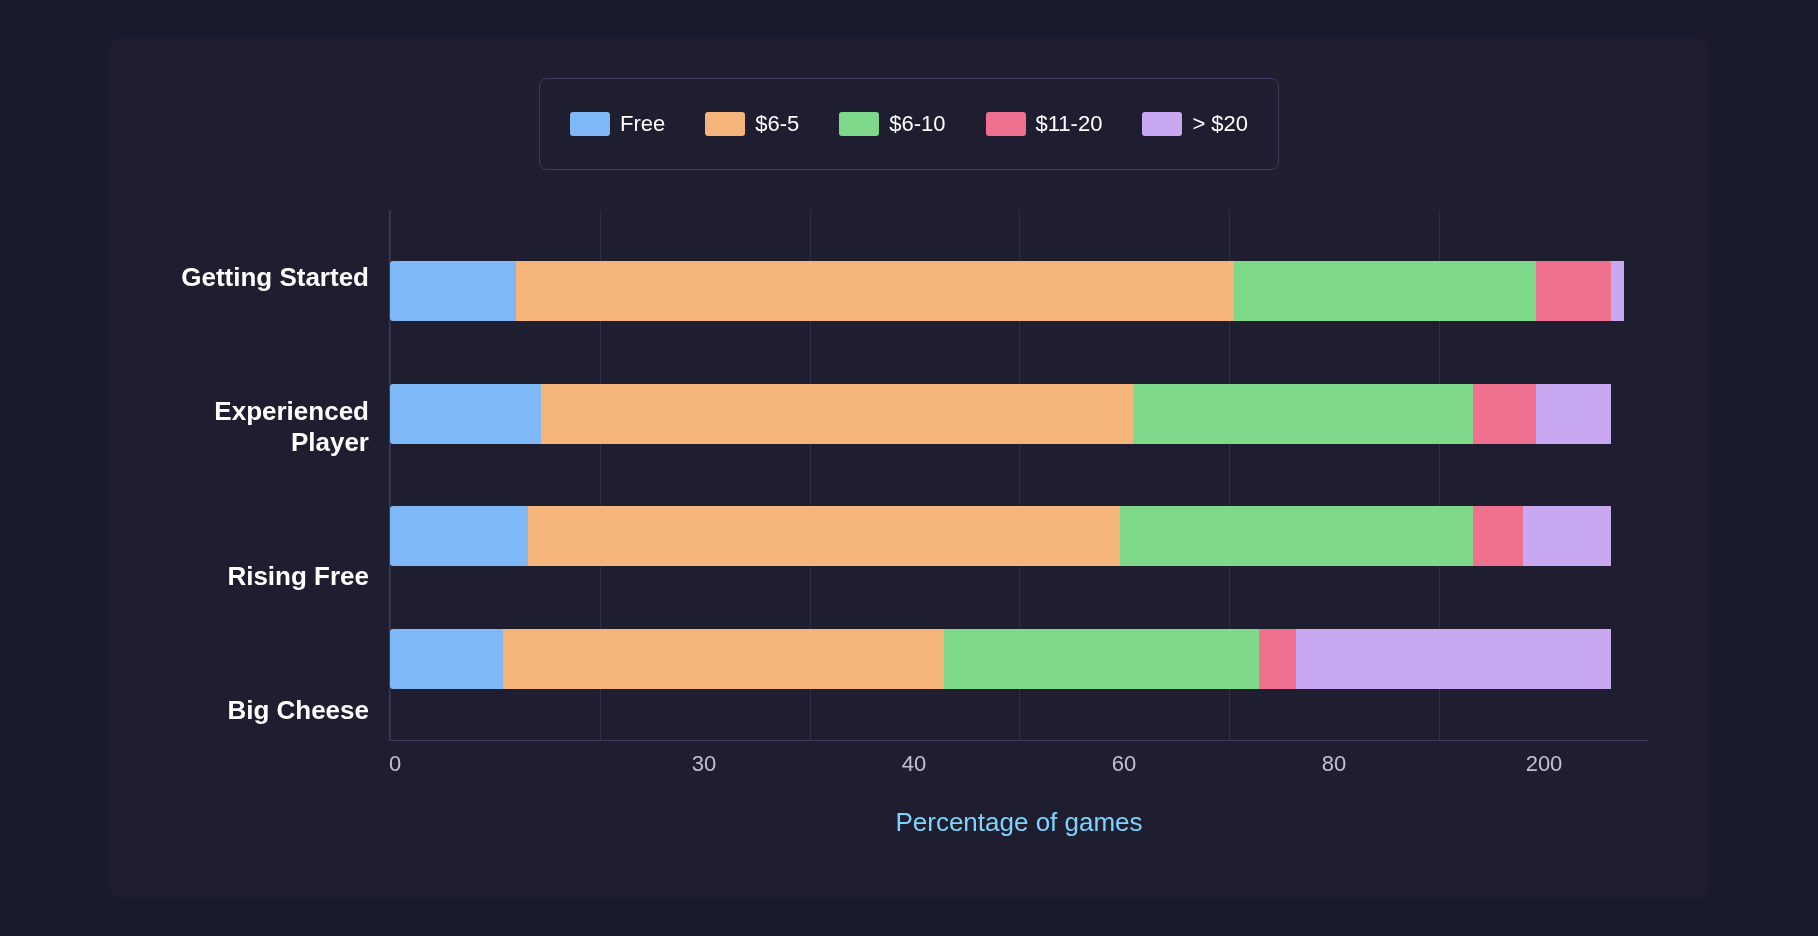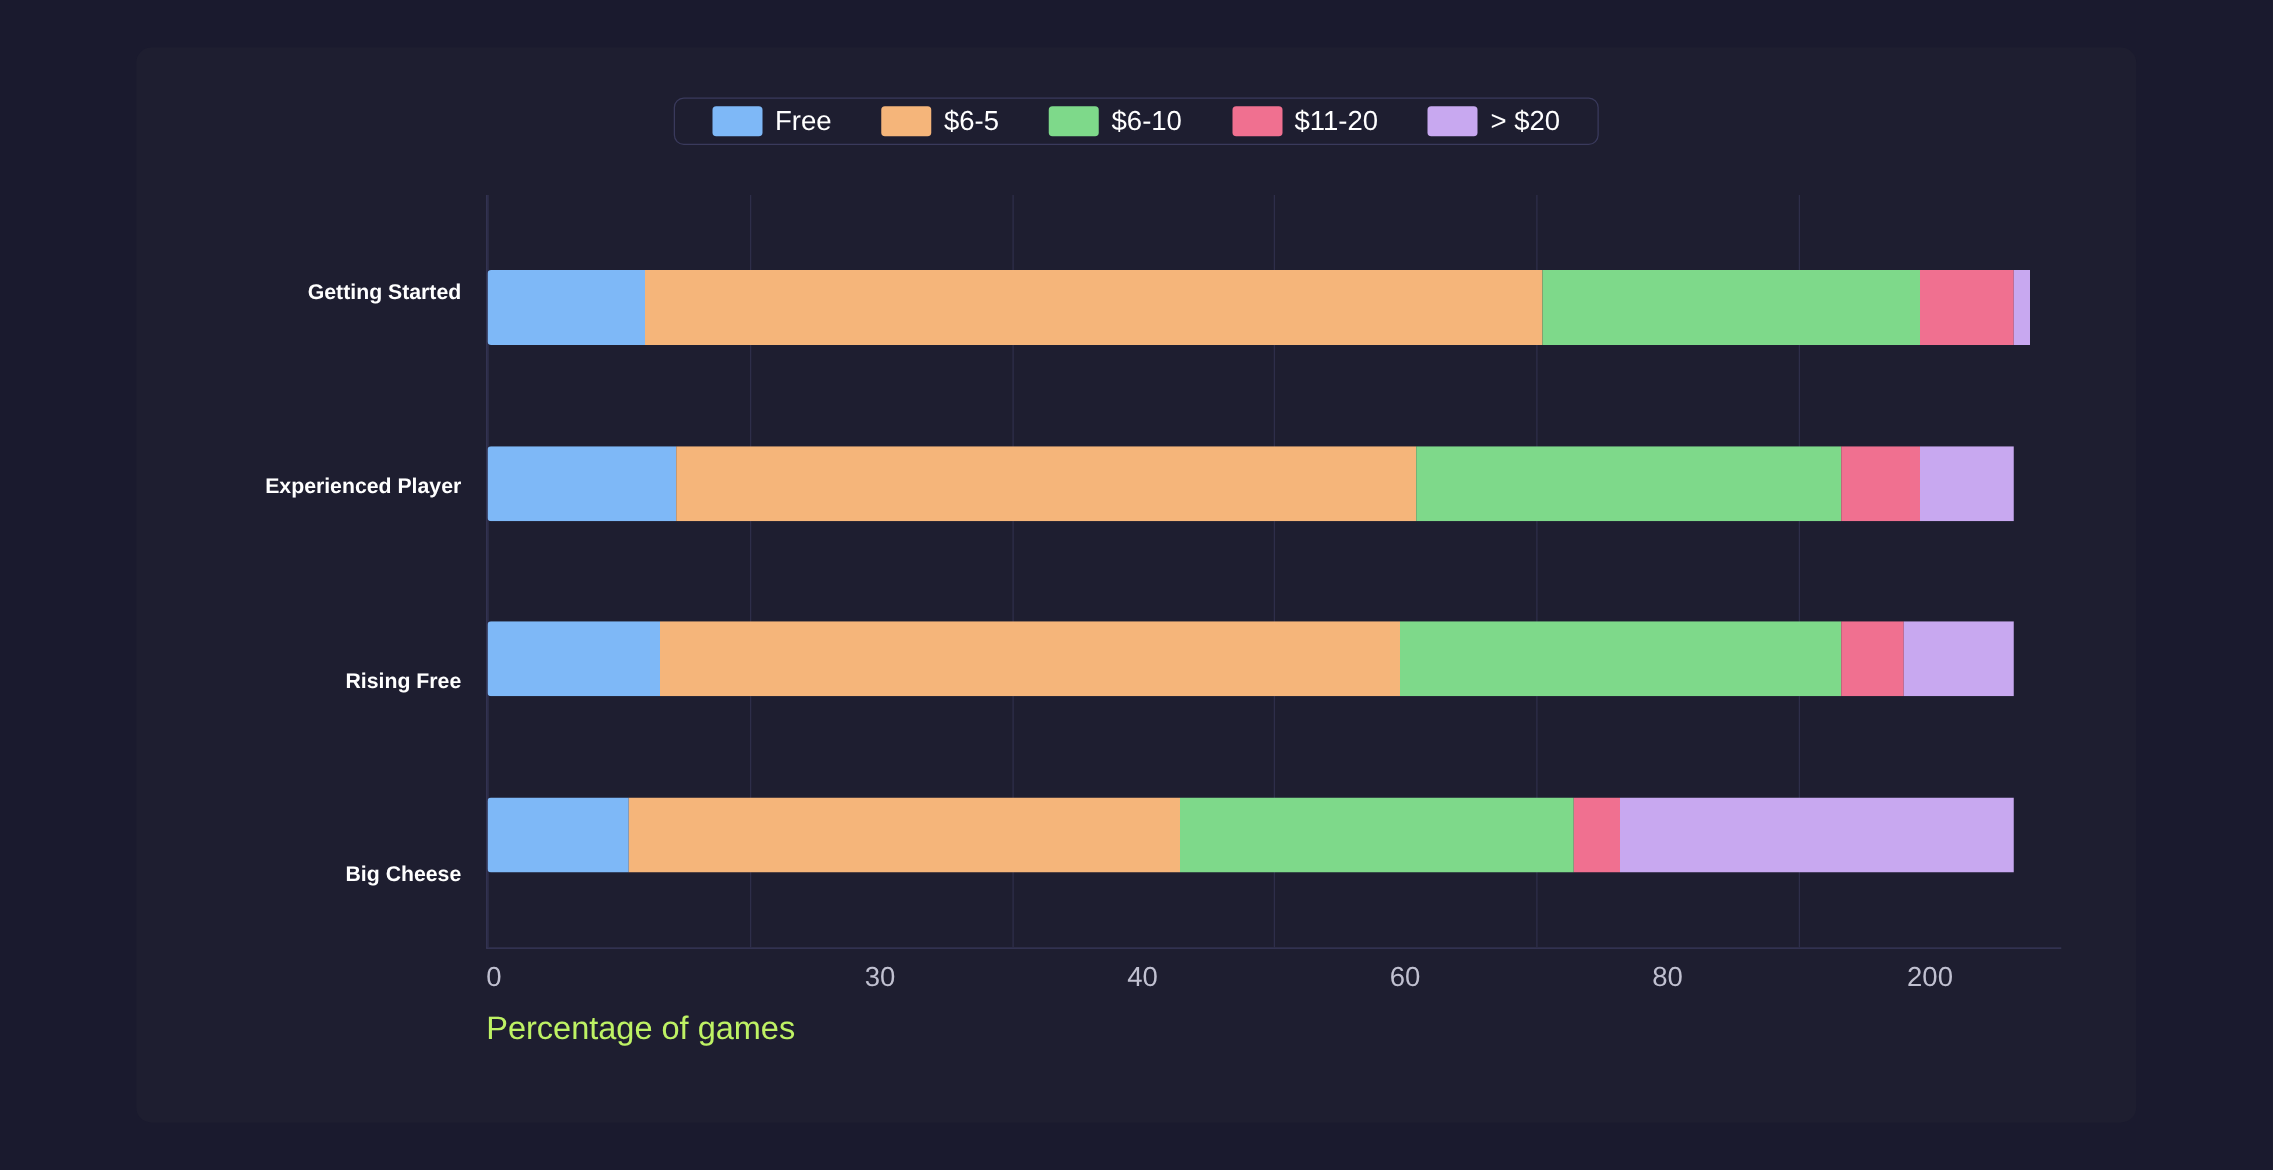--- a/index.html
+++ b/index.html
@@ -24,21 +24,21 @@
       gap: 0;
     }
     .legend {
       display: flex;
       justify-content: center;
       align-items: center;
       gap: 40px;
       margin-bottom: 40px;
       border: 1px solid #3a3a5c;
       border-radius: 8px;
-      padding: 5px 30px;
+      padding: 32px 30px;
       width: fit-content;
       align-self: center;
     }
     .legend-item {
       display: flex;
       align-items: center;
       gap: 10px;
     }
     .legend-swatch {
       width: 40px;
@@ -58,21 +58,21 @@
     .y-labels {
       display: flex;
       flex-direction: column;
       justify-content: space-around;
       padding-bottom: 60px;
       width: 220px;
       flex-shrink: 0;
     }
     .y-label {
       color: #ffffff;
-      font-size: 17px;
+      font-size: 26px;
       font-weight: 600;
       text-align: right;
       padding-right: 20px;
     }
     .chart-plot {
       flex: 1;
       display: flex;
       flex-direction: column;
     }
     .bars-area {
@@ -118,24 +118,24 @@
     .x-tick {
       flex: 1;
       text-align: center;
       color: #c0c0d0;
       font-size: 22px;
     }
     .x-tick:first-child {
       text-align: left;
     }
     .x-label {
-      text-align: left;
-      color: #bef264;
+      text-align: center;
+      color: #7dd3fc;
       font-size: 26px;
-      margin-top: 12px;
+      margin-top: 30px;
       font-weight: 500;
     }
     .seg-free { background-color: #7eb8f7; }
     .seg-1to5 { background-color: #f5b57a; }
     .seg-6to10 { background-color: #7ed98a; }
     .seg-11to20 { background-color: #f07090; }
     .seg-gt20 { background-color: #c8a8f0; }
   </style>
 </head>
 <body>

